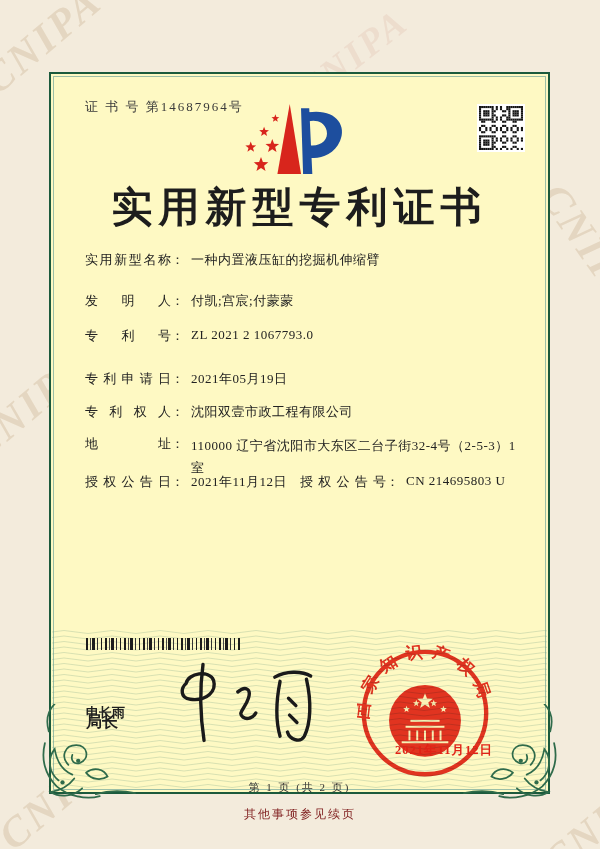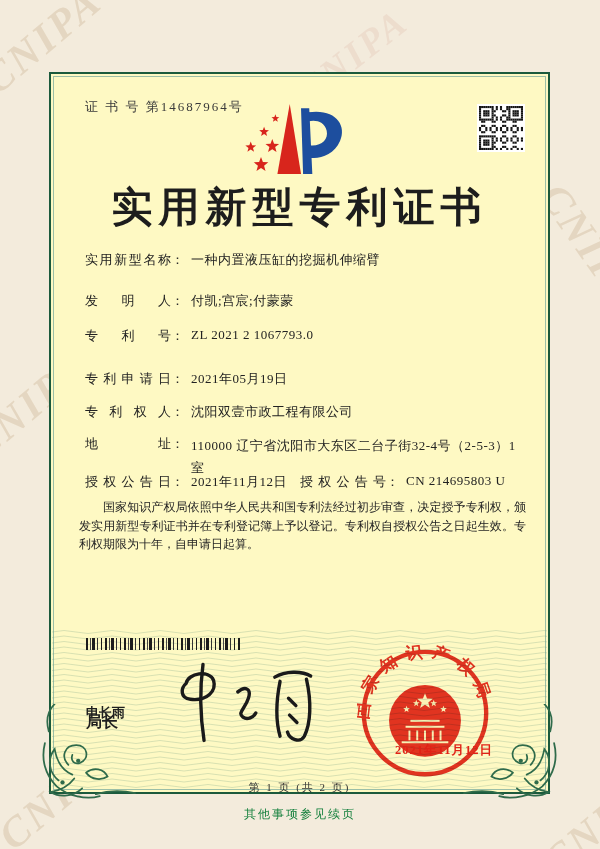--- a/index.html
+++ b/index.html
@@ -50,21 +50,21 @@
   }
   .director{position:absolute;left:35px;top:606px;font-family:"Liberation Sans","DejaVu Sans",sans-serif;font-weight:bold;font-size:16px;color:#1f1f1f;margin-top:32px;}
   .director-name{position:absolute;left:35px;top:630px;font-family:"Liberation Sans","DejaVu Sans",sans-serif;font-weight:bold;font-size:13px;color:#1f1f1f;}
   .signature{position:absolute;left:92px;top:582px;}
   .seal{position:absolute;left:306px;top:571px;opacity:.92;mix-blend-mode:multiply;}
   .seal-date{
     position:absolute;left:318px;top:668px;width:150px;text-align:center;
     color:var(--seal_red,#e02317);font-size:12.5px;font-weight:bold;letter-spacing:1px;z-index:5;
   }
   .pageno{position:absolute;left:0;top:706px;width:100%;text-align:center;font-size:11px;letter-spacing:2px;color:#333;}
-  .note{position:absolute;left:0;top:806px;width:100%;text-align:center;font-size:12px;letter-spacing:2px;color:#15803d;}
+  .note{position:absolute;left:0;top:806px;width:100%;text-align:center;font-size:12px;letter-spacing:2px;color:#7f1d1d;}
   .fl{position:absolute;width:98px;height:98px;pointer-events:none;}
   .fl-bl{left:-12px;bottom:-10px;}
   .fl-br{right:-12px;bottom:-10px;transform:scaleX(-1);}
 </style>
 </head>
 <body>
 
 <div class="wm" style="left:-28px;top:16px;transform:rotate(-40deg);">CNIPA</div>
 <div class="wm pink" style="left:288px;top:34px;transform:rotate(-38deg);font-size:38px;">CNIPA</div>
 <div class="wm" style="left:520px;top:222px;transform:rotate(55deg);">CNIPA</div>
@@ -337,21 +337,20 @@
     </div>
     <div class="frow" style="top:224px;">
       <span class="lbl">授权公告日</span><span class="colon">：</span><span class="val">2021年11月12日</span>
     </div>
     <div class="frow cell2" style="top:224px;">
       <span class="lbl">授权公告号</span><span class="colon">：</span><span class="val">CN 214695803 U</span>
     </div>
   </div>
 
   <div class="paras">
-    <p>国家知识产权局依照中华人民共和国专利法经过初步审查，决定授予专利权，颁发实用新型专利证书并在专利登记簿上予以登记。专利权自授权公告之日起生效。专利权期限为十年，自申请日起算。</p>
   </div>
 
   <div class="barcode"></div>
 
   <div class="director">局长</div>
   <div class="director-name">申长雨</div>
 
   <svg class="signature" width="215" height="95" viewBox="0 0 150 90">
     <g fill="none" stroke="#1a1a1a" stroke-width="3.2" stroke-linecap="round">
       <path d="M30 8 C27 30 27 54 31 80"></path>

